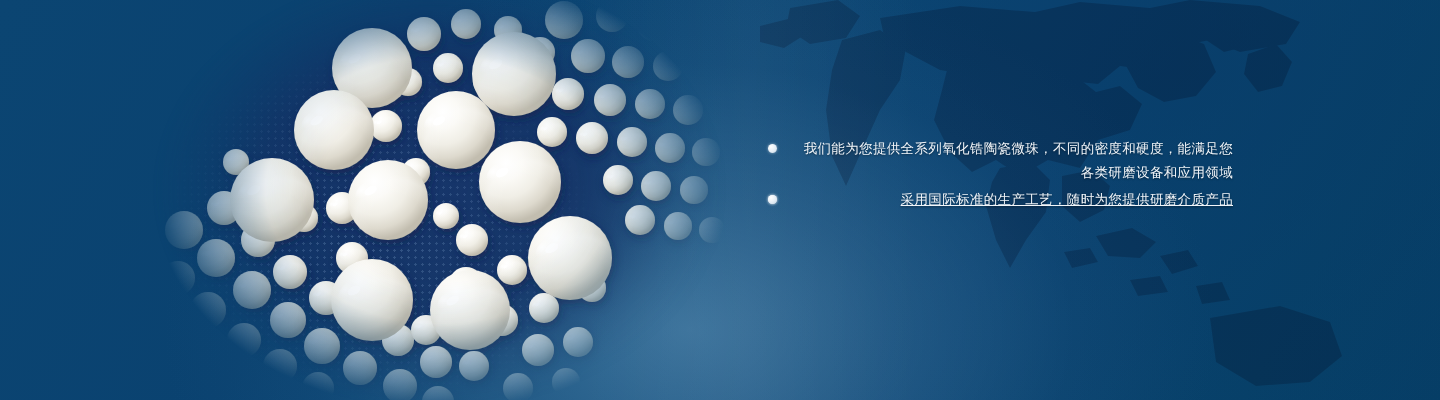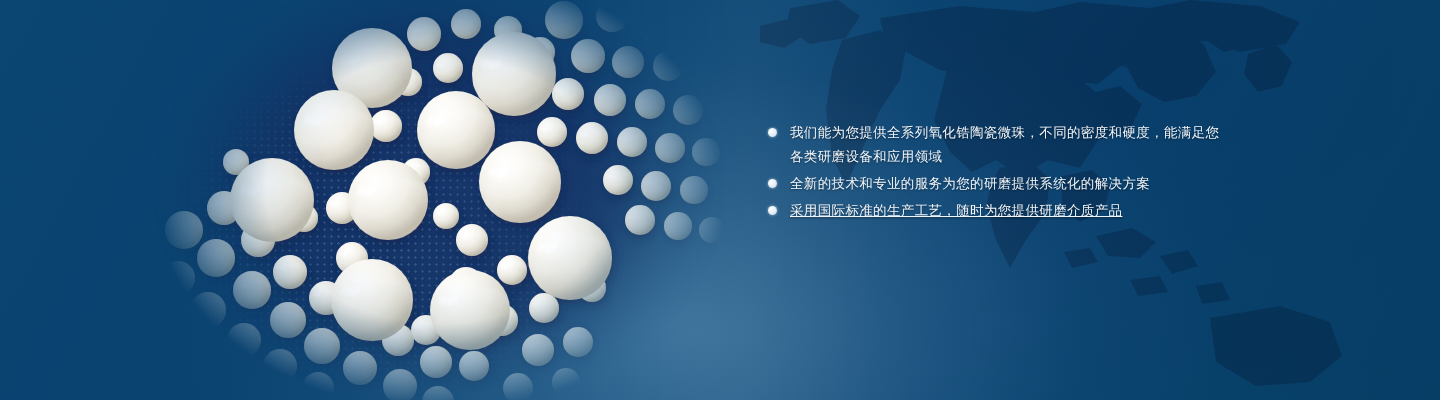--- a/index.html
+++ b/index.html
@@ -101,22 +101,23 @@
   .headline {
     font-size:31px;
     line-height:42px;
     color:#ffffff;
     letter-spacing:1.5px;
     font-weight:400;
     text-shadow:0 1px 3px rgba(0,0,0,0.45);
     white-space:nowrap;
   }
   .bullets {
-    margin-top:20px;
+    margin-top:36px;
     list-style:none;
+    text-align:right;
   }
   .bullet {
     position:relative;
     padding-left:27px;
     font-size:13.5px;
     line-height:24px;
     color:#f2f6fa;
     letter-spacing:0.35px;
     text-shadow:0 1px 2px rgba(0,0,0,0.40);
     margin-bottom:3px;
@@ -312,21 +313,20 @@
 
     <ul class="bullets">
 
       <li class="bullet">
         <span class="dot"></span>
         <span>我们能为您提供全系列氧化锆陶瓷微珠，不同的密度和硬度，能满足您各类研磨设备和应用领域</span>
       </li>
 
       <li class="bullet">
         <span class="dot"></span>
-        <span>全新的技术和专业的服务为您的研磨提供系统化的解决方案</span>
       </li>
 
       <li class="bullet">
         <span class="dot"></span>
         <span>采用国际标准的生产工艺，随时为您提供研磨介质产品</span>
       </li>
 
     </ul>
   </div>
 

